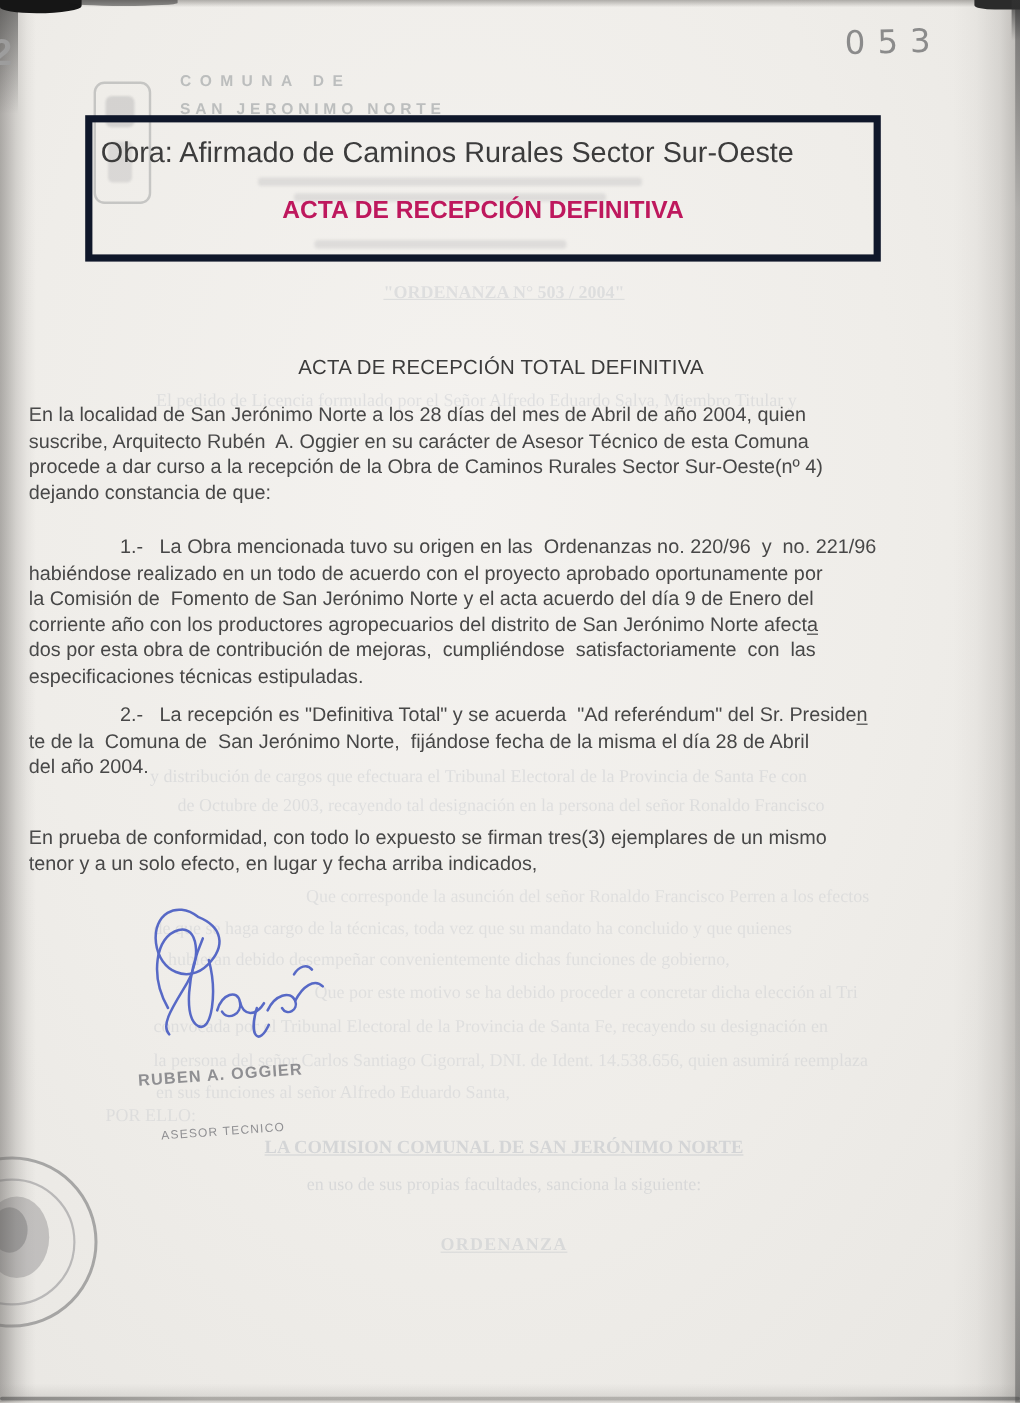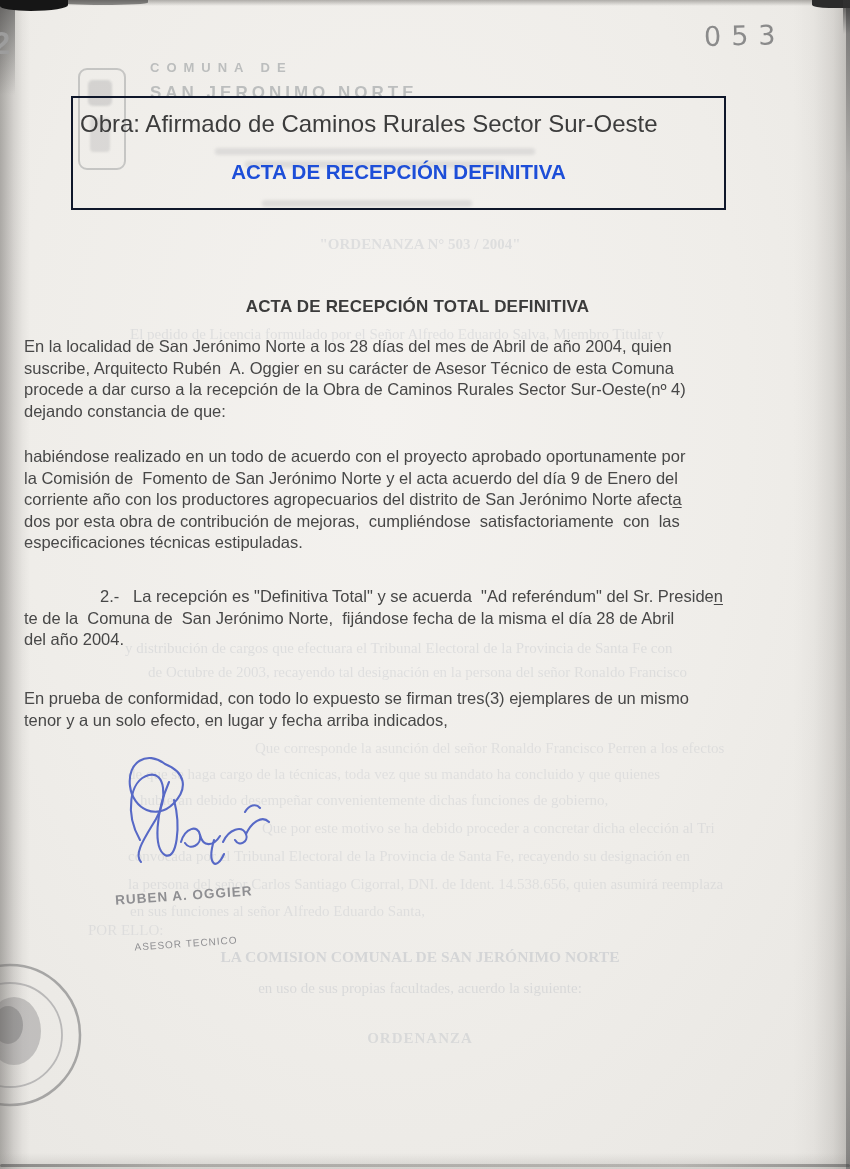--- a/index.html
+++ b/index.html
@@ -25,39 +25,39 @@
     background:linear-gradient(180deg,rgba(75,75,75,.65),rgba(135,135,135,.25) 15%,rgba(145,145,145,.2) 80%,rgba(85,85,85,.55));}
   .bottom-line{left:0;right:0;bottom:2px;height:3px;border-radius:2px;z-index:56;
     background:linear-gradient(90deg,rgba(60,60,60,.5),rgba(120,118,114,.45) 20%,rgba(130,128,124,.4) 80%,rgba(70,70,70,.5));}
   .bottom-shadow{left:0;right:0;bottom:0;height:16px;background:linear-gradient(0deg,rgba(150,147,143,.3),rgba(150,147,143,0));z-index:55;}
   
   .margin-page-num{left:-7px;top:26px;font-size:31px;color:#9d9d9d;font-weight:bold;z-index:57;}
   .folio{left:704px;top:20px;font-family:"DejaVu Sans",sans-serif;font-size:27px;color:#8b8b8b;letter-spacing:10px;transform:rotate(-1.5deg);z-index:10;}
   
   .lh{left:150px;width:320px;text-align:left;color:rgba(125,130,136,.45);font-weight:bold;z-index:4;white-space:pre;}
   .lh1{top:60px;font-size:13px;letter-spacing:7px;}
-  .lh2{top:83px;font-size:17px;letter-spacing:4px;}
+  .lh2{top:83px;font-size:13px;letter-spacing:4px;}
   .crest{left:78px;top:68px;width:44px;height:98px;border:2px solid rgba(120,122,126,.35);border-radius:9px;z-index:4;}
   .crest-inner1{left:8px;top:10px;width:24px;height:26px;background:rgba(130,132,136,.25);border-radius:5px;filter:blur(1px);position:absolute;}
   .crest-inner2{left:10px;top:48px;width:20px;height:34px;background:rgba(130,132,136,.2);border-radius:4px;filter:blur(1px);position:absolute;}
   
-  .title-box{left:71px;top:96px;width:651px;height:110px;border:2px solid #0f172a;z-index:8;}
+  .title-box{left:71px;top:96px;width:651px;height:110px;border:6px solid #0f172a;z-index:8;}
   .tb-line1{position:absolute;left:7px;top:12px;font-size:24px;color:#3c3c3c;white-space:pre;}
-  .tb-line2{position:absolute;left:0;right:0;top:62px;text-align:center;font-weight:bold;font-size:20.5px;color:#1d4ed8;white-space:pre;}
+  .tb-line2{position:absolute;left:0;right:0;top:62px;text-align:center;font-weight:bold;font-size:20.5px;color:#be185d;white-space:pre;}
   .smudge{background:rgba(158,158,163,.24);filter:blur(1.5px);height:7px;border-radius:3px;z-index:7;}
   
-  .doc-heading{left:25px;top:297px;width:785px;text-align:center;font-weight:bold;font-size:17px;color:#3b3b3b;letter-spacing:.2px;z-index:10;white-space:pre;}
+  .doc-heading{left:25px;top:297px;width:785px;text-align:center;font-weight:normal;font-size:17px;color:#3b3b3b;letter-spacing:.2px;z-index:10;white-space:pre;}
   .para{left:24px;width:800px;font-size:16.5px;line-height:21.6px;color:#474747;z-index:10;}
   .para .ln{white-space:pre;}
   .ind{text-indent:76px;}
   .uchar{text-decoration:underline;text-underline-offset:2px;}
   
   .bleed{position:absolute;font-family:"Liberation Serif",serif;font-size:15px;color:#6d7a90;white-space:pre;filter:blur(.3px);z-index:3;}
   .bleed-c{left:25px;width:790px;text-align:center;}
-  .bleed-u{}
+  .bleed-u{text-decoration:underline;}
   .bleed-b{font-weight:bold;}
   
   .sig-svg{left:95px;top:742px;z-index:12;}
   .stamp{left:116px;top:852px;transform:rotate(-4deg);color:#8f8f92;z-index:11;white-space:pre;}
   .stamp-name{font-size:13.5px;font-weight:bold;letter-spacing:1px;}
   .stamp-title{font-size:10px;letter-spacing:1px;margin-left:16px;margin-top:-1px;}
   
   .seal-svg{left:-62px;top:955px;z-index:6;}
 </style>
 </head>
@@ -99,33 +99,34 @@
 <div class="bleed" style="left:148px;top:664px;opacity:.14;">de Octubre de 2003, recayendo tal designación en la persona del señor Ronaldo Francisco</div>
 <div class="bleed" style="left:255px;top:740px;opacity:.13;">Que corresponde la asunción del señor Ronaldo Francisco Perren a los efectos</div>
 <div class="bleed" style="left:128px;top:766px;opacity:.13;">de que se haga cargo de la técnicas, toda vez que su mandato ha concluido y que quienes</div>
 <div class="bleed" style="left:140px;top:792px;opacity:.13;font-family:Liberation Serif, serif;">hubieran debido desempeñar convenientemente dichas funciones de gobierno,</div>
 <div class="bleed" style="left:262px;top:820px;opacity:.13;">Que por este motivo se ha debido proceder a concretar dicha elección al Tri</div>
 <div class="bleed" style="left:128px;top:848px;opacity:.13;">convocada por el Tribunal Electoral de la Provincia de Santa Fe, recayendo su designación en</div>
 <div class="bleed" style="left:128px;top:876px;opacity:.13;">la persona del señor Carlos Santiago Cigorral, DNI. de Ident. 14.538.656, quien asumirá reemplaza</div>
 <div class="bleed" style="left:130px;top:903px;opacity:.13;">en sus funciones al señor Alfredo Eduardo Santa,</div>
 <div class="bleed" style="left:88px;top:922px;opacity:.12;">POR ELLO:</div>
 <div class="bleed bleed-c bleed-b bleed-u" style="top:948px;opacity:.2;font-size:15.5px;">LA COMISION COMUNAL DE SAN JERÓNIMO NORTE</div>
-<div class="bleed bleed-c" style="top:980px;opacity:.17;">en uso de sus propias facultades, acuerdo la siguiente:</div>
+<div class="bleed bleed-c" style="top:980px;opacity:.17;">en uso de sus propias facultades, sanciona la siguiente:</div>
 <div class="bleed bleed-c bleed-b bleed-u" style="top:1030px;opacity:.16;letter-spacing:1px;">ORDENANZA</div>
 
 <div class="abs doc-heading">ACTA DE RECEPCIÓN TOTAL DEFINITIVA</div>
 
 <div class="abs para" style="top:336px;">
   <div class="ln">En la localidad de San Jerónimo Norte a los 28 días del mes de Abril de año 2004, quien</div>
   <div class="ln">suscribe, Arquitecto Rubén  A. Oggier en su carácter de Asesor Técnico de esta Comuna</div>
   <div class="ln">procede a dar curso a la recepción de la Obra de Caminos Rurales Sector Sur-Oeste(nº 4)</div>
   <div class="ln">dejando constancia de que:</div>
 </div>
 
 <div class="abs para" style="top:446px;">
+  <div class="ln ind">1.-   La Obra mencionada tuvo su origen en las  Ordenanzas no. 220/96  y  no. 221/96</div>
   <div class="ln">habiéndose realizado en un todo de acuerdo con el proyecto aprobado oportunamente por</div>
   <div class="ln">la Comisión de  Fomento de San Jerónimo Norte y el acta acuerdo del día 9 de Enero del</div>
   <div class="ln"><span>corriente año con los productores agropecuarios del distrito de San Jerónimo Norte afect</span><span class="uchar">a</span></div>
   <div class="ln">dos por esta obra de contribución de mejoras,  cumpliéndose  satisfactoriamente  con  las</div>
   <div class="ln">especificaciones técnicas estipuladas.</div>
 </div>
 
 <div class="abs para" style="top:586px;">
   <div class="ln ind"><span>2.-   La recepción es "Definitiva Total" y se acuerda  "Ad referéndum" del Sr. Preside</span><span class="uchar">n</span></div>
   <div class="ln">te de la  Comuna de  San Jerónimo Norte,  fijándose fecha de la misma el día 28 de Abril</div>

